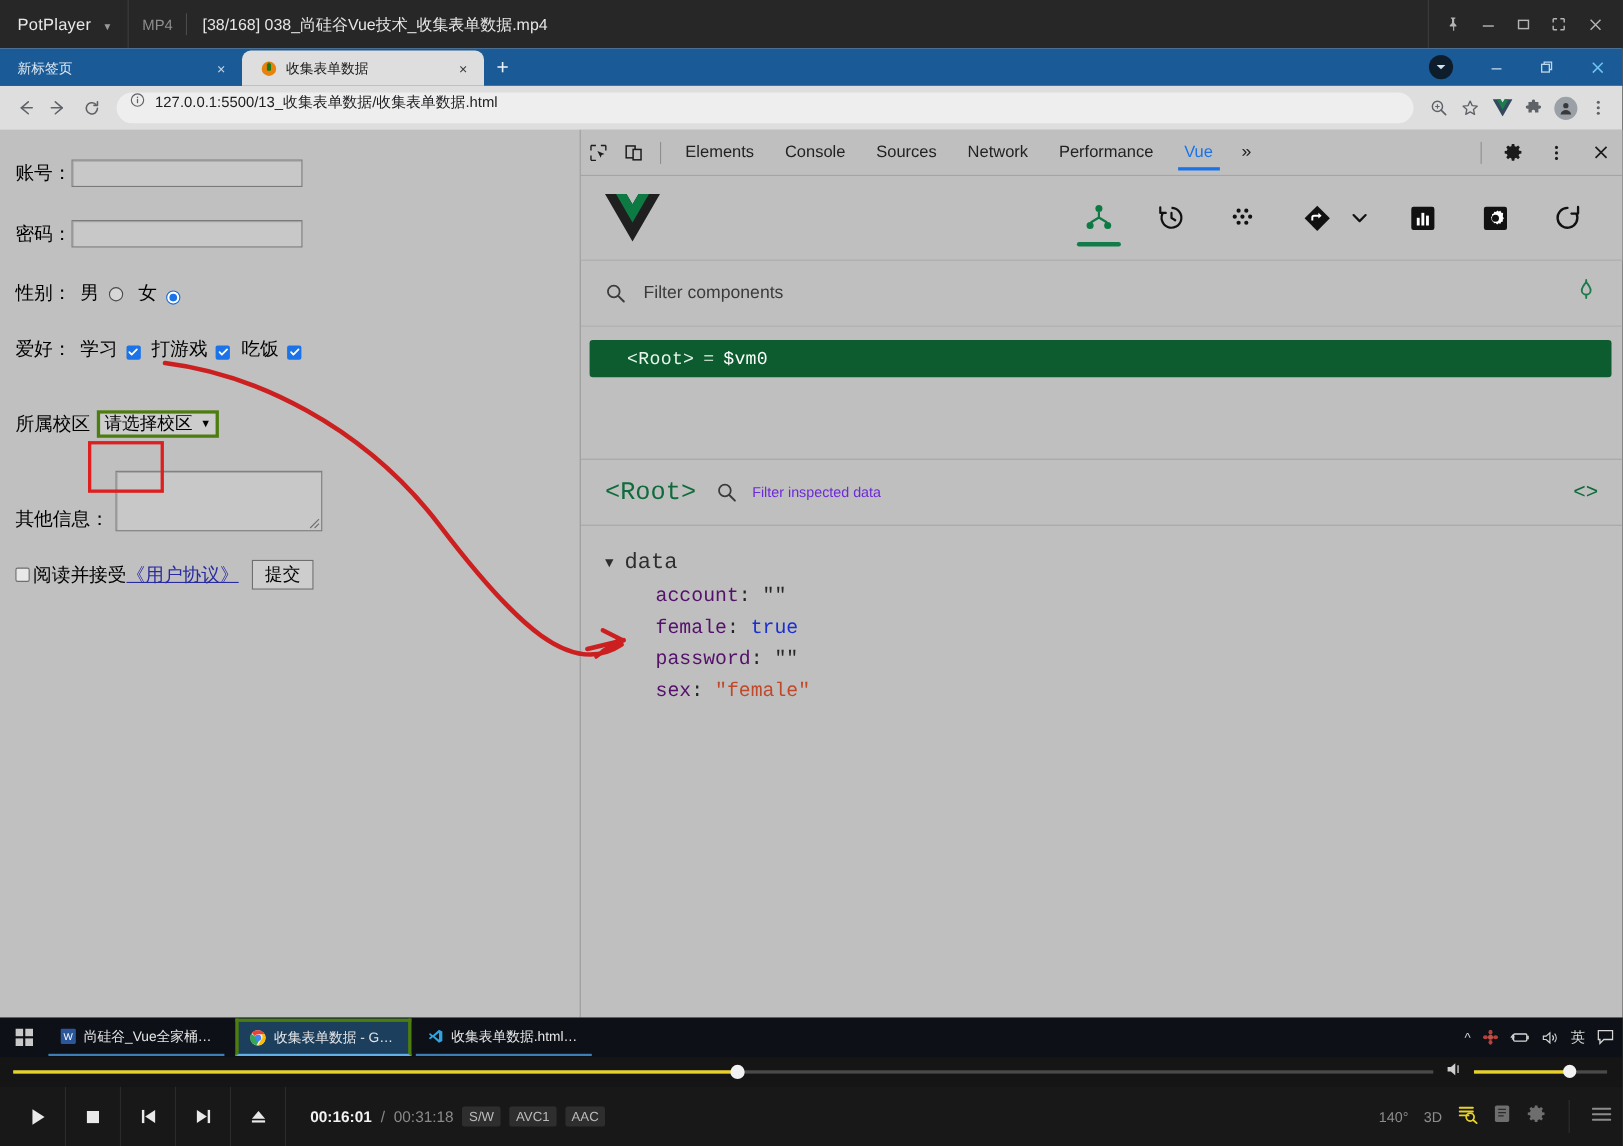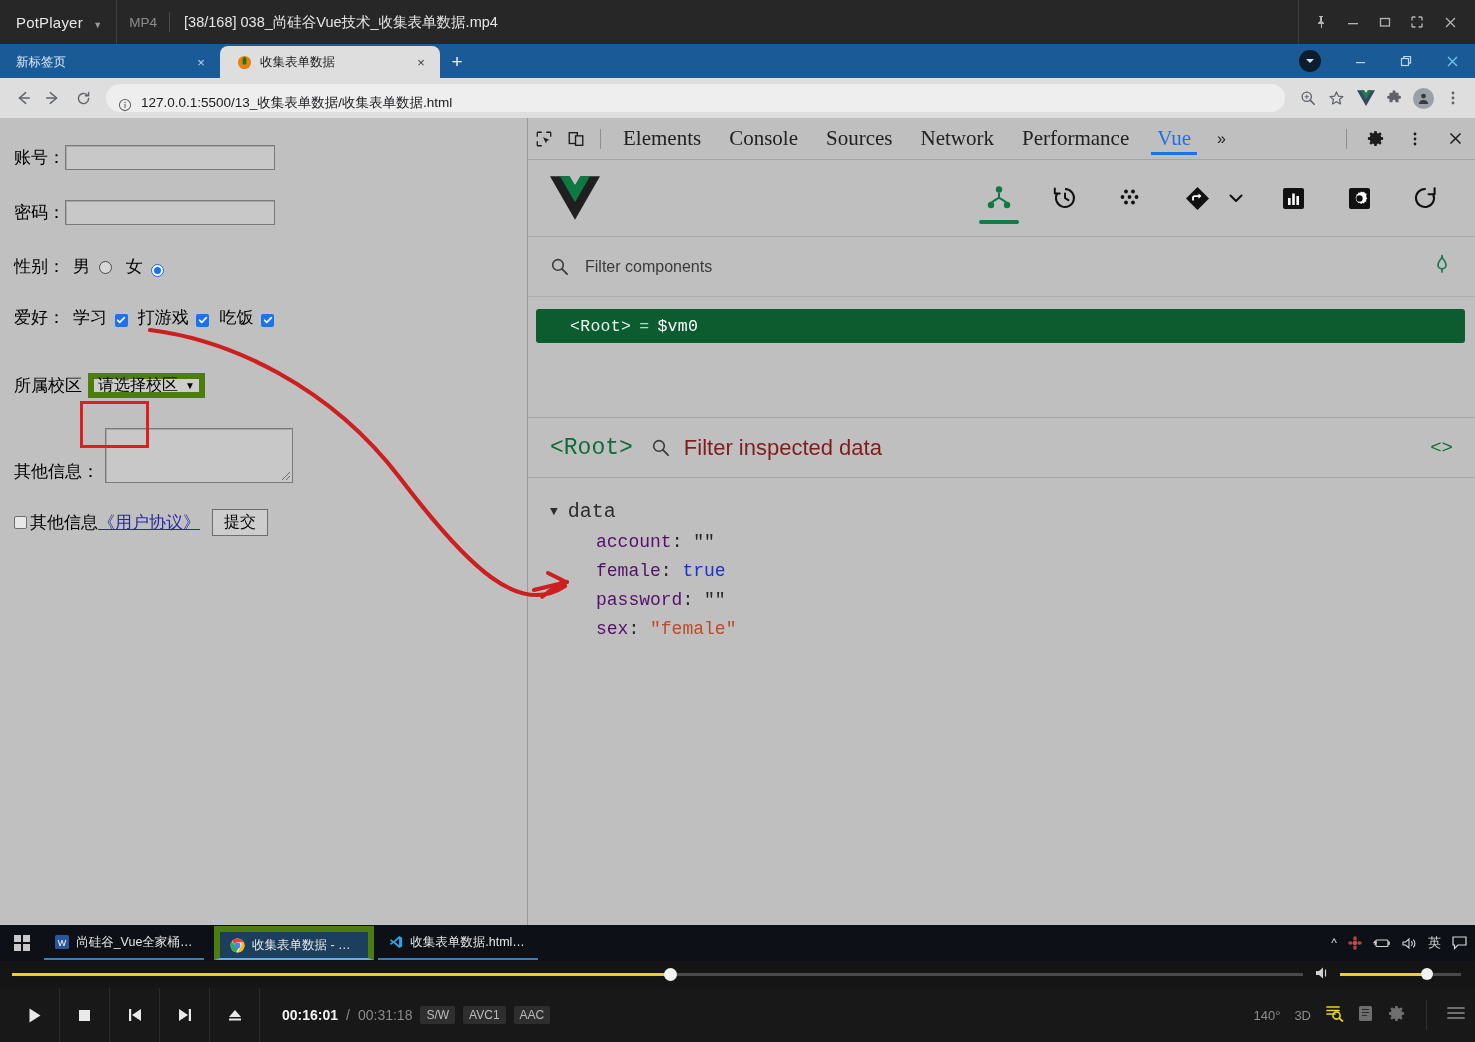--- a/index.html
+++ b/index.html
@@ -39,21 +39,21 @@
   .ch-tab .tt { flex:1; white-space:nowrap; overflow:hidden; }
   .ch-tab .closex { width:18px; height:18px; display:flex; align-items:center; justify-content:center; font-size:13px; opacity:.85; margin-left:18px;}
   .ch-newtab { width:34px; height:32px; display:flex; align-items:center; justify-content:center; color:#eaf2fa; font-size:19px; }
   .ch-winbtns { position:absolute; right:0; top:0; height:34px; display:flex; align-items:center; }
   .ch-winbtn { width:46px; height:34px; display:flex; align-items:center; justify-content:center; color:#bcd8ef; }
   .ch-profilepill { width:22px; height:22px; border-radius:50%; background:#0d1d2b; display:flex; align-items:center; justify-content:center; margin-right:16px;}
 
   .ch-toolbar { height:40px; background:#dedede; display:flex; align-items:center; padding:0 8px; }
   .ch-navbtn { width:30px; height:30px; display:flex; align-items:center; justify-content:center; color:#5f6368; }
   .ch-omnibox {
-    flex:1; height:28px; background:#eeeeee; border-radius:14px; display:flex; align-items:flex-end;
+    flex:1; height:28px; background:#eeeeee; border-radius:14px; display:flex; align-items:flex-start;
     padding:0 12px; margin:0 8px; font-size:13.5px; color:#202124;
   }
   .ch-omnibox .infoi { margin-right:9px; color:#5f6368; display:flex; }
   .ch-tb-icons { display:flex; align-items:center; }
   .ch-tbicon { width:29px; height:30px; display:flex; align-items:center; justify-content:center; color:#5f6368; }
   .ch-avatar { width:21px; height:21px; border-radius:50%; background:#9aa0a6; display:flex; align-items:center; justify-content:center; }
 
   
   .ch-body { position:relative; height:807px; display:flex; background:#c0c0c0; }
   .page { width:527px; height:807px; background:#c0c0c0; position:relative; overflow:hidden; }
@@ -76,39 +76,39 @@
   .r7 { margin-top:26px; }
 
   .radio-o { width:13px; height:13px; border-radius:50%; border:1px solid #4a4a4a; background:#d7d7d7; display:inline-block; vertical-align:-2px; margin:0 4px; }
   .radio-sel { width:13px; height:13px; border-radius:50%; border:1px solid #1669d6; background:#fff; display:inline-flex; align-items:center; justify-content:center; vertical-align:-2px; margin:0 4px; }
   .radio-sel i { width:7px; height:7px; border-radius:50%; background:#1a73e8; display:block;}
   .cbx { width:13px; height:13px; background:#1a73e8; border-radius:2px; display:inline-flex; align-items:center; justify-content:center; vertical-align:-2px; margin:0 3px;}
   .cbx svg { display:block; }
   .cbx-empty { width:13px; height:13px; background:#e8e8e8; border:1px solid #6e6e6e; border-radius:2px; display:inline-block; vertical-align:-2px; margin-right:3px;}
 
   .sel {
-    height:25px; background:#cdcdcd; border:6px solid #4d7c0f; font-size:16px;
+    height:25px; background:#cdcdcd; border:3px solid #4d7c0f; font-size:16px;
     padding:0 4px; display:inline-flex; align-items:center; margin-left:6px; color:#000;
   }
   .sel .chev { margin-left:7px; font-size:10px; }
   .ta { width:188px; height:55px; background:#c8c8c8; border:1px solid #7a7a7a; margin-left:6px; position:relative; box-shadow: inset 1px 1px 0 #a8a8a8;}
   .ta .grip { position:absolute; right:1px; bottom:1px; width:11px; height:11px; }
   .agree { color:#2a2aa0; text-decoration:underline; }
   .submit { margin-left:12px; height:27px; padding:0 11px; background:#cdcdcd; border:1px solid #6e6e6e; font-size:16px; color:#000; }
 
   .hl-box { position:absolute; left:80px; top:283px; width:69px; height:47px; border:3px solid #dd1f1f; pointer-events:none;}
 
   
   .arrow-layer { position:absolute; left:0; top:0; width:1475px; height:807px; pointer-events:none; }
 
   
   .dt-tabbar { height:42px; background:#bfbfbf; display:flex; align-items:center; border-bottom:1px solid #a4a4a4;}
   .dt-ic { width:32px; height:42px; display:flex; align-items:center; justify-content:center; color:#1b1b1b;}
   .dt-divider { width:1px; height:20px; background:#8f8f8f; margin:0 8px; }
-  .dt-tab { padding:0 14px; height:32px; display:flex; align-items:center; font-size:21px; color:#222; position:relative;font-family:Liberation Serif, serif;}
+  .dt-tab { padding:0 14px; height:32px; display:flex; align-items:center; font-size:15px; color:#222; position:relative;}
   .dt-tab.active { color:#1a73e8; }
   .dt-tab.active:after { content:""; position:absolute; left:8px; right:8px; bottom:0; height:3px; background:#1a73e8; }
   .dt-more { padding:0 12px; font-size:16px; color:#222; }
   .dt-right { margin-left:auto; display:flex; align-items:center; }
   .dt-rb { width:40px; height:42px; display:flex; align-items:center; justify-content:center; color:#1b1b1b; }
 
   .vue-toolbar { height:77px; background:#bfbfbf; display:flex; align-items:center; padding:0 22px; border-bottom:1px solid #acacac; }
   .vue-logo { width:50px; height:44px; }
   .vue-icons { margin-left:auto; display:flex; align-items:center; gap:26px; padding-right:8px;}
   .vue-ic { width:40px; height:56px; display:flex; align-items:center; justify-content:center; position:relative; color:#111;}
@@ -125,21 +125,21 @@
     font-family:"Liberation Mono", monospace; font-size:16.5px; letter-spacing:.3px;
   }
   .root-row .eq { color:#bcd9c6; margin:0 8px; }
   .root-row .vm { color:#ffffff; }
 
   .vue-sep { height:1px; background:#a6a6a6; }
 
   .insp-head { height:60px; display:flex; align-items:center; padding:0 22px; border-bottom:1px solid #a6a6a6;}
   .insp-head .rname { color:#0f6b3a; font-size:23px; font-family:"Liberation Mono", monospace;}
   .insp-head .q { margin:0 14px 0 18px; display:flex;}
-  .insp-head .ph { color:#7f1d1d; font-size:22px;}
+  .insp-head .ph { color:#6d28d9; font-size:13px;}
   .insp-head .code { margin-left:auto; color:#0f6b3a; font-size:19px; font-family:"Liberation Mono", monospace;}
 
   .insp-body { padding:22px 0 0 22px; font-family:"Liberation Mono", monospace; font-size:18px;}
   .dgroup { display:flex; align-items:center; color:#2e2e2e; font-size:20px; }
   .dgroup .tri { margin-right:10px; font-size:13px; }
   .dline { padding-left:46px; margin-top:9px; color:#5a0f6e; }
   .dline .k { color:#55106b; }
   .dline .s { color:#c0492a; }
   .dline .b { color:#1a2fd0; }
   .dline .emptystr { color:#262626; }
@@ -410,21 +410,21 @@
             <span class="flabel">其他信息：</span>
             <span class="ta">
               <svg class="grip" viewBox="0 0 11 11">
                   <path d="M10 2L2 10M10 6L6 10" stroke="#6e6e6e" stroke-width="1"></path>
                 </svg>
             </span>
           </div>
 
           <div class="frow r7">
             <span class="cbx-empty"></span>
-            <span>其他信息</span>
+            <span>阅读并接受</span>
             <span class="agree">《用户协议》</span>
             <button class="submit">提交</button>
           </div>
 
         </div>
 
         <div class="hl-box"></div>
       </div>
 
       <div class="dt">

